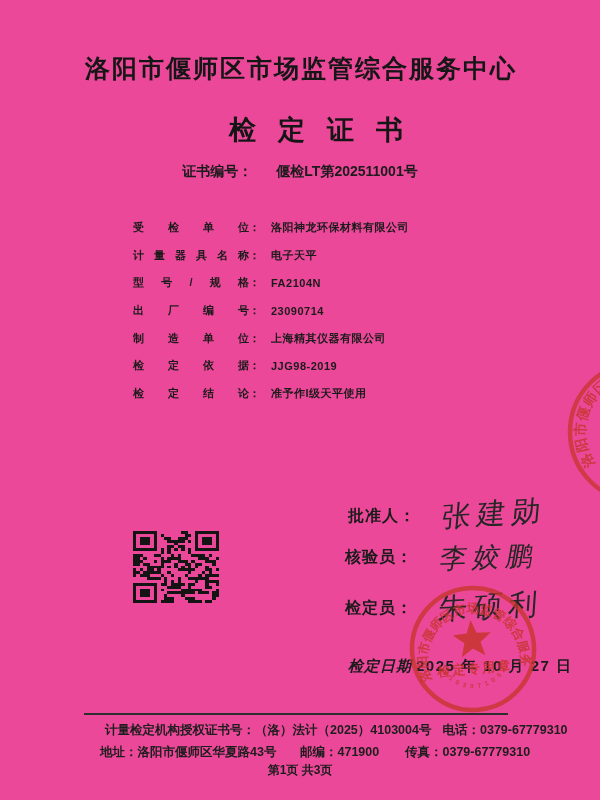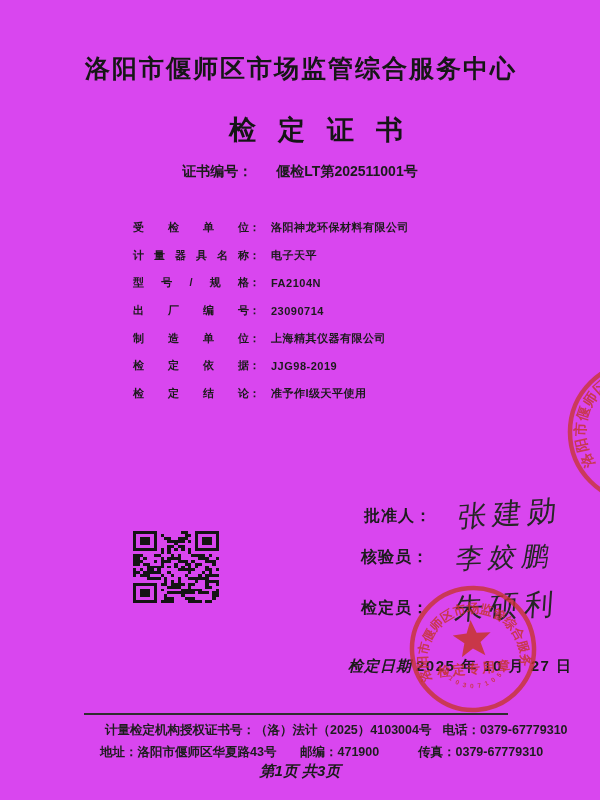--- a/index.html
+++ b/index.html
@@ -1,18 +1,18 @@
 <!DOCTYPE html>
 <html><head>
 <meta charset="utf-8">
 <style>
   html,body{margin:0;padding:0;background:#e8e8e8;}
   .page{
     position:relative;width:600px;height:800px;margin:0 auto;
-    background:#d946ef;overflow:hidden;
+    background:#ec4899;overflow:hidden;
     font-family:"Liberation Sans","DejaVu Sans",sans-serif;
     color:#1b1b1b;
   }
   .org-title{
     position:absolute;top:52px;left:0;width:100%;text-align:center;
     font-size:25px;font-weight:700;letter-spacing:2px;text-indent:2px;color:#161616;
   }
   .doc-title{
     position:absolute;top:112px;left:16px;width:100%;text-align:center;
     font-size:27px;font-weight:700;letter-spacing:22px;text-indent:22px;color:#151515;
@@ -21,40 +21,40 @@
     position:absolute;top:163px;left:0;width:100%;text-align:center;
     font-size:14px;font-weight:700;
   }
   .cert-no .cert-no-value{margin-left:24px;}
   .fields{position:absolute;top:214px;left:133px;}
   .field-row{display:flex;align-items:center;height:27.6px;font-size:11px;font-weight:700;}
   .flabel{display:inline-block;width:116px;text-align:justify;text-align-last:justify;}
   .fcolon{display:inline-block;width:14px;}
   .fvalue{margin-left:8px;letter-spacing:0.5px;white-space:nowrap;}
   .sig-row{position:absolute;font-size:16px;font-weight:700;white-space:nowrap;}
-  .sig-label{letter-spacing:1px;margin-left:16px;}
+  .sig-label{letter-spacing:1px;}
   .handwriting{
     display:inline-block;font-weight:400;color:#262626;font-size:29px;
     letter-spacing:6px;transform:rotate(-4deg) skewX(-9deg);transform-origin:left bottom;
     margin-left:24px;vertical-align:-6px;
   }
   .hw2{font-size:27px;transform:rotate(-2deg) skewX(-12deg);}
   .hw3{font-size:29px;transform:rotate(-3deg) skewX(-7deg);}
   .qr{position:absolute;left:133px;top:531px;width:86px;height:72px;}
   .date-row{position:absolute;left:348px;font-size:15px;font-weight:700;white-space:nowrap;}
   .date-label{letter-spacing:1px;font-style:italic;}
   .date-value{margin-left:4px;letter-spacing:1.5px;}
   .divider{position:absolute;top:713px;left:84px;width:424px;border-top:2px solid #2e2e2e;}
   .foot{position:absolute;font-size:12.5px;font-weight:700;white-space:nowrap;color:#1d1d1d;}
   .foot-l1{top:722px;left:105px;}
   .foot-l1 .phone-group{margin-left:11px;}
   .foot-l2{top:744px;left:100px;}
   .foot-l2 .zip-group{position:absolute;left:200px;}
-  .foot-l2 .fax-group{position:absolute;left:318px;}
-  .page-num{position:absolute;top:762px;left:0;width:100%;text-align:center;font-size:15px;font-weight:700;font-style:italic;}
+  .foot-l2 .fax-group{position:absolute;left:305px;}
+  .page-num{position:absolute;top:762px;left:0;width:100%;text-align:center;font-size:12px;font-weight:700;}
   .seal{position:absolute;z-index:6;pointer-events:none;}
   .seal-bottom{left:405px;top:581px;transform:rotate(-5deg);}
   .seal-top{left:555px;top:352px;}
 </style>
 </head>
 <body>
 
 <div class="page">
 
   <div class="org-title">洛阳市偃师区市场监管综合服务中心</div>

